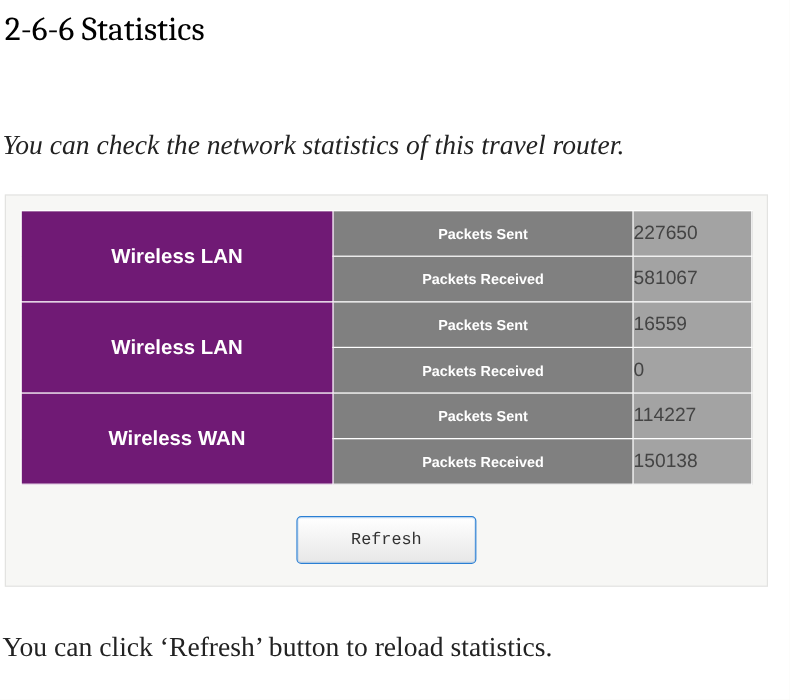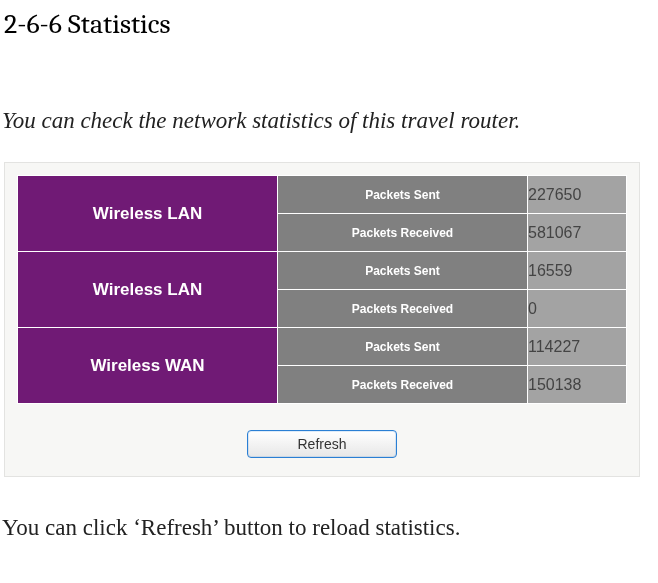--- a/index.html
+++ b/index.html
@@ -72,23 +72,23 @@
     height: 38px;
     text-align: left;
   }
   .button-row {
     text-align: center;
     padding: 26px 0 6px 0;
   }
   .refresh-btn {
     display: inline-block;
     min-width: 150px;
-    height: 28px;
+    height: 40px;
     line-height: 24px;
-    font-family: Liberation Sans, sans-serif;
+    font-family: Liberation Mono, monospace;
     font-size: 14px;
     color: #333;
     background: linear-gradient(#ffffff, #e7e7e7);
     border: 1px solid #2a7fd4;
     border-radius: 4px;
     text-align: center;
     cursor: pointer;
     padding: 0 14px;
     box-shadow: 0 0 0 1px rgba(42,127,212,0.15) inset;
   }

